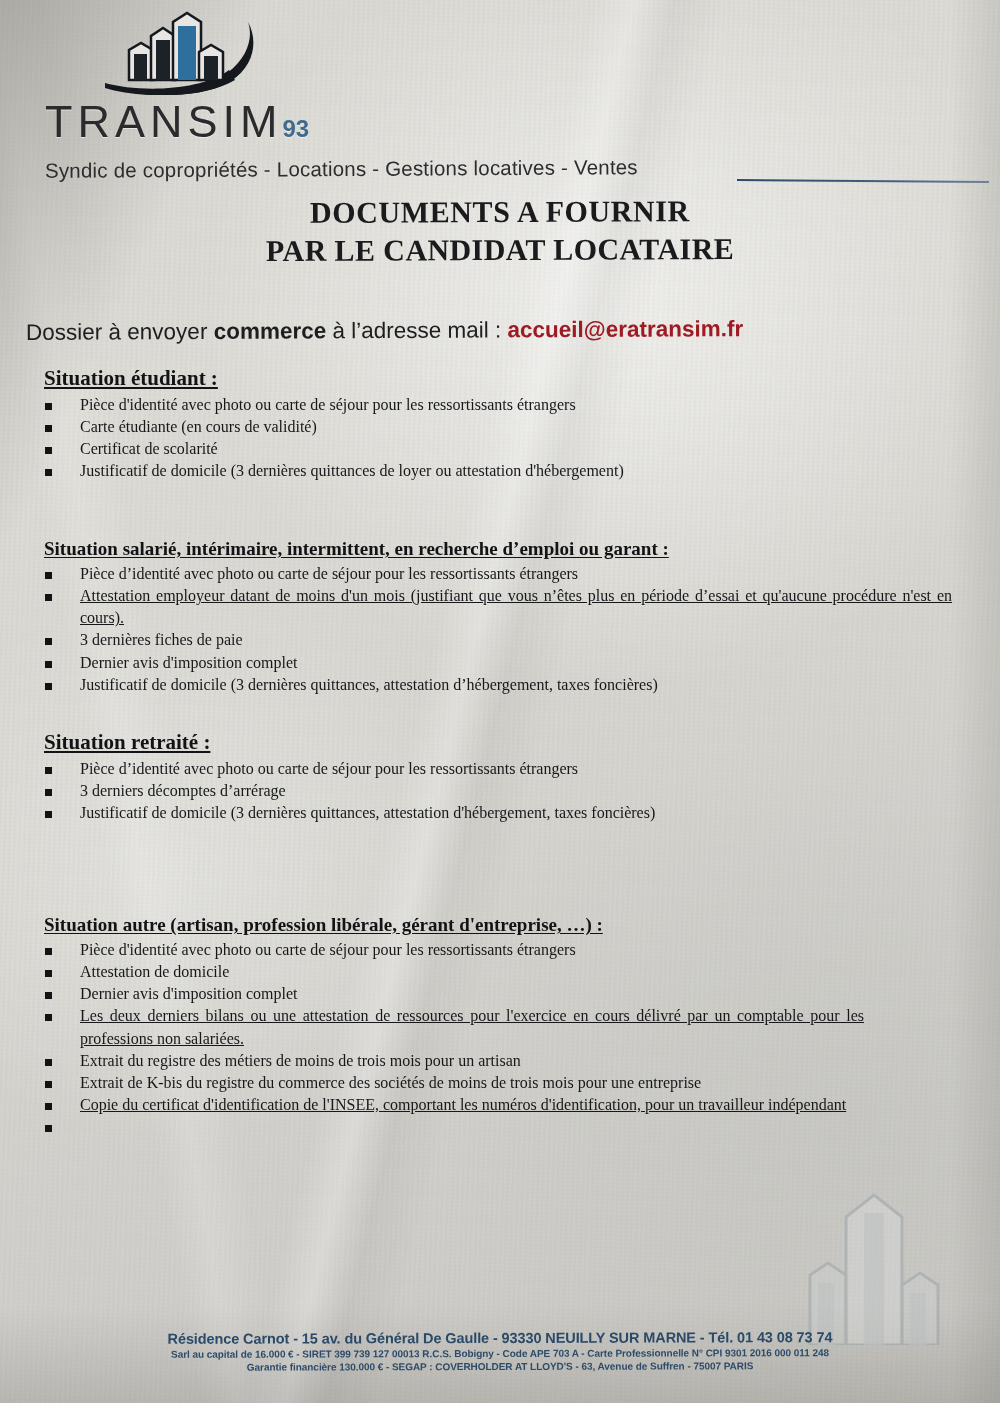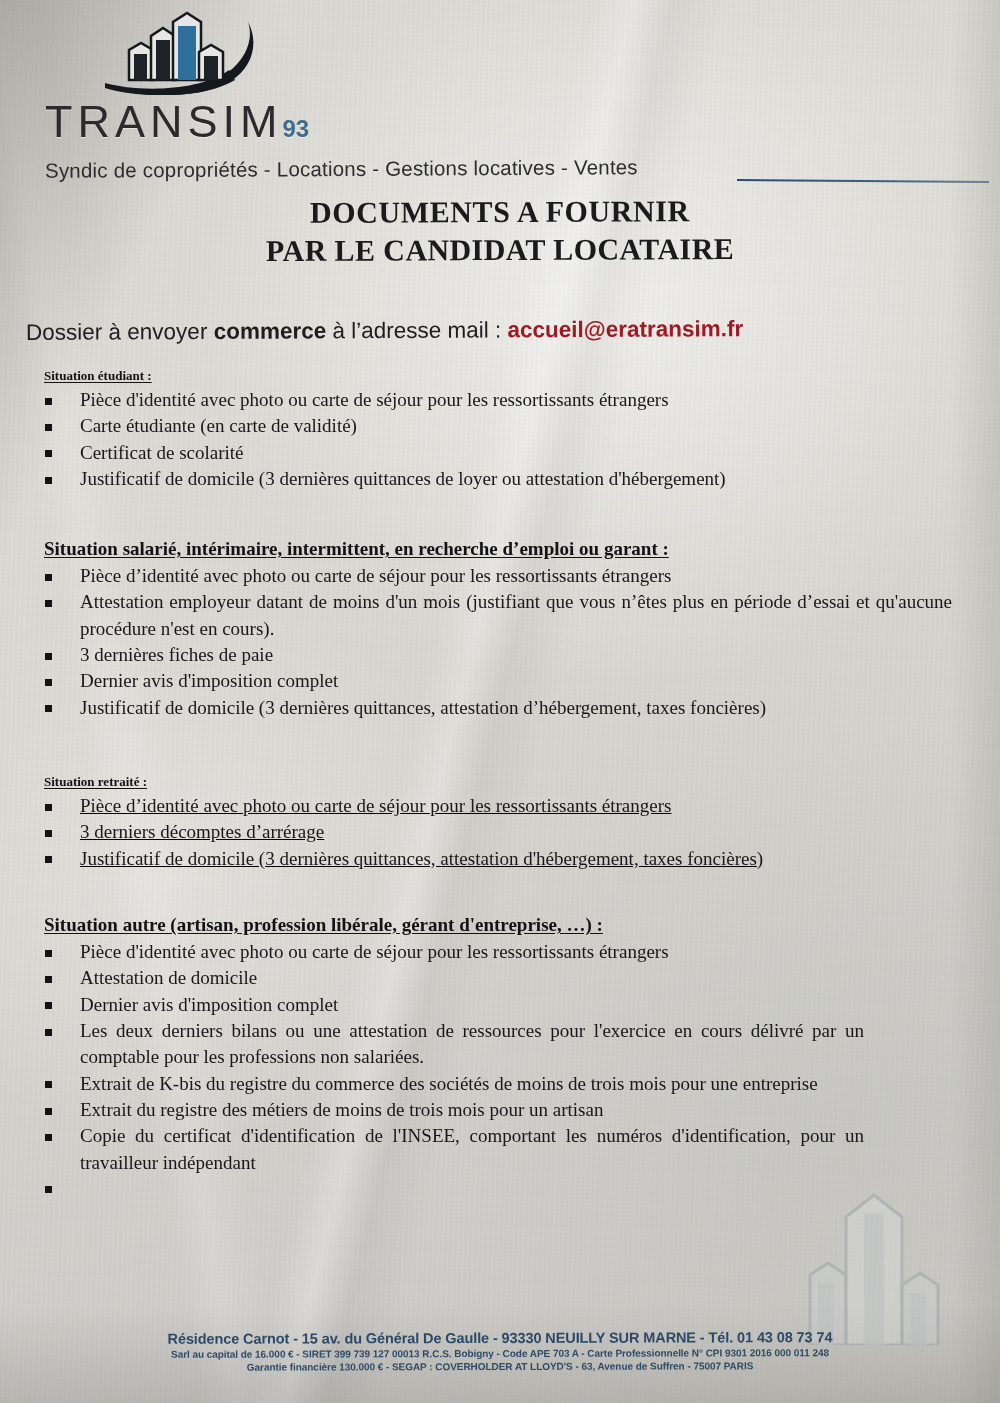--- a/index.html
+++ b/index.html
@@ -125,56 +125,56 @@
   #mailline .mail { color: #9e1b24; font-weight: 700; }
 
   
   #sections { position: absolute; left: 0; top: 366px; width: 1000px; }
 
   .section { margin-bottom: 4px; }
 
   .section-title {
     font-family: "Liberation Serif", "DejaVu Serif", serif;
     font-weight: bold;
-    font-size: 13px;
+    font-size: 21px;
     color: #131315;
     margin-left: 44px;
     text-decoration: underline;
     text-underline-offset: 2px;
     display: inline-block;
     white-space: nowrap;
   }
 
   ul.items {
     list-style: none;
     margin: 3px 0 0 0;
     padding: 0 0 0 0;
   }
   ul.items li {
     position: relative;
     font-family: "Liberation Serif", "DejaVu Serif", serif;
-    font-size: 19px;
+    font-size: 16px;
     line-height: 1.385;
     color: #18181a;
     margin: 0 48px 0 80px;
     padding: 0;
   }
   ul.items li .bullet {
     position: absolute;
     left: -35px;
     top: 0.56em;
     width: 7px; height: 7px;
     background: #131315;
   }
-  ul.items li.justify { text-align: justify; }
+  ul.items li.justify { text-align: justify; text-decoration: underline; }
 
   
   #sec-etudiant   { position: absolute; top: 0px;   left: 0; width: 1000px; }
   #sec-salarie    { position: absolute; top: 172px; left: 0; width: 1000px; }
-  #sec-retraite   { position: absolute; top: 406px; left: 0; width: 1000px; text-decoration: underline; }
+  #sec-retraite   { position: absolute; top: 364px; left: 0; width: 1000px; }
   #sec-autre      { position: absolute; top: 548px; left: 0; width: 912px; }
 
   #sec-salarie .section-title { font-size: 19px; }
   #sec-autre   .section-title { font-size: 19px; }
 
   
   #watermark {
     position: absolute; right: 10px; bottom: 58px;
     width: 240px; height: 180px;
     opacity: 0.5;
@@ -264,21 +264,21 @@
     <div id="mailline">
       <span>Dossier à envoyer </span><b>commerce</b><span> à l’adresse mail : </span><span class="mail">accueil@eratransim.fr</span>
     </div>
 
     <div id="sections">
 
       <div class="section" id="sec-etudiant">
         <div class="section-title">Situation étudiant :</div>
         <ul class="items">
           <li><span class="bullet"></span><span>Pièce d'identité avec photo ou carte de séjour pour les ressortissants étrangers</span></li>
-          <li><span class="bullet"></span><span>Carte étudiante (en carte de validité)</span></li>
+          <li><span class="bullet"></span><span>Carte étudiante (en cours de validité)</span></li>
           <li><span class="bullet"></span><span>Certificat de scolarité</span></li>
           <li><span class="bullet"></span><span>Justificatif de domicile (3 dernières quittances de loyer ou attestation d'hébergement)</span></li>
         </ul>
       </div>
 
       <div class="section" id="sec-salarie">
         <div class="section-title">Situation salarié, intérimaire, intermittent, en recherche d’emploi ou garant :</div>
         <ul class="items">
           <li><span class="bullet"></span><span>Pièce d’identité avec photo ou carte de séjour pour les ressortissants étrangers</span></li>
           <li class="justify"><span class="bullet"></span><span>Attestation employeur datant de moins d'un mois (justifiant que vous n’êtes plus en période d’essai et qu'aucune procédure n'est en cours).</span></li>
@@ -298,22 +298,22 @@
         </ul>
       </div>
 
       <div class="section" id="sec-autre">
         <div class="section-title">Situation autre (artisan, profession libérale, gérant d'entreprise, …) :</div>
         <ul class="items">
           <li><span class="bullet"></span><span>Pièce d'identité avec photo ou carte de séjour pour les ressortissants étrangers</span></li>
           <li><span class="bullet"></span><span>Attestation de domicile</span></li>
           <li><span class="bullet"></span><span>Dernier avis d'imposition complet</span></li>
           <li class="justify"><span class="bullet"></span><span>Les deux derniers bilans ou une attestation de ressources pour l'exercice en cours délivré par un comptable pour les professions non salariées.</span></li>
+          <li><span class="bullet"></span><span>Extrait du registre des métiers de moins de trois mois pour un artisan</span></li>
           <li><span class="bullet"></span><span>Extrait de K-bis du registre du commerce des sociétés de moins de trois mois pour une entreprise</span></li>
-          <li><span class="bullet"></span><span>Extrait du registre des métiers de moins de trois mois pour un artisan</span></li>
           <li class="justify"><span class="bullet"></span><span>Copie du certificat d'identification de l'INSEE, comportant les numéros d'identification, pour un travailleur indépendant</span></li>
           <li><span class="bullet"></span></li>
         </ul>
       </div>
 
     </div>
 
     <div id="footer">
       <div class="f1">Résidence Carnot - 15 av. du Général De Gaulle - 93330 NEUILLY SUR MARNE - Tél. 01 43 08 73 74</div>
       <div class="f2">Sarl au capital de 16.000 € - SIRET 399 739 127 00013 R.C.S. Bobigny - Code APE 703 A - Carte Professionnelle N° CPI 9301 2016 000 011 248</div>

